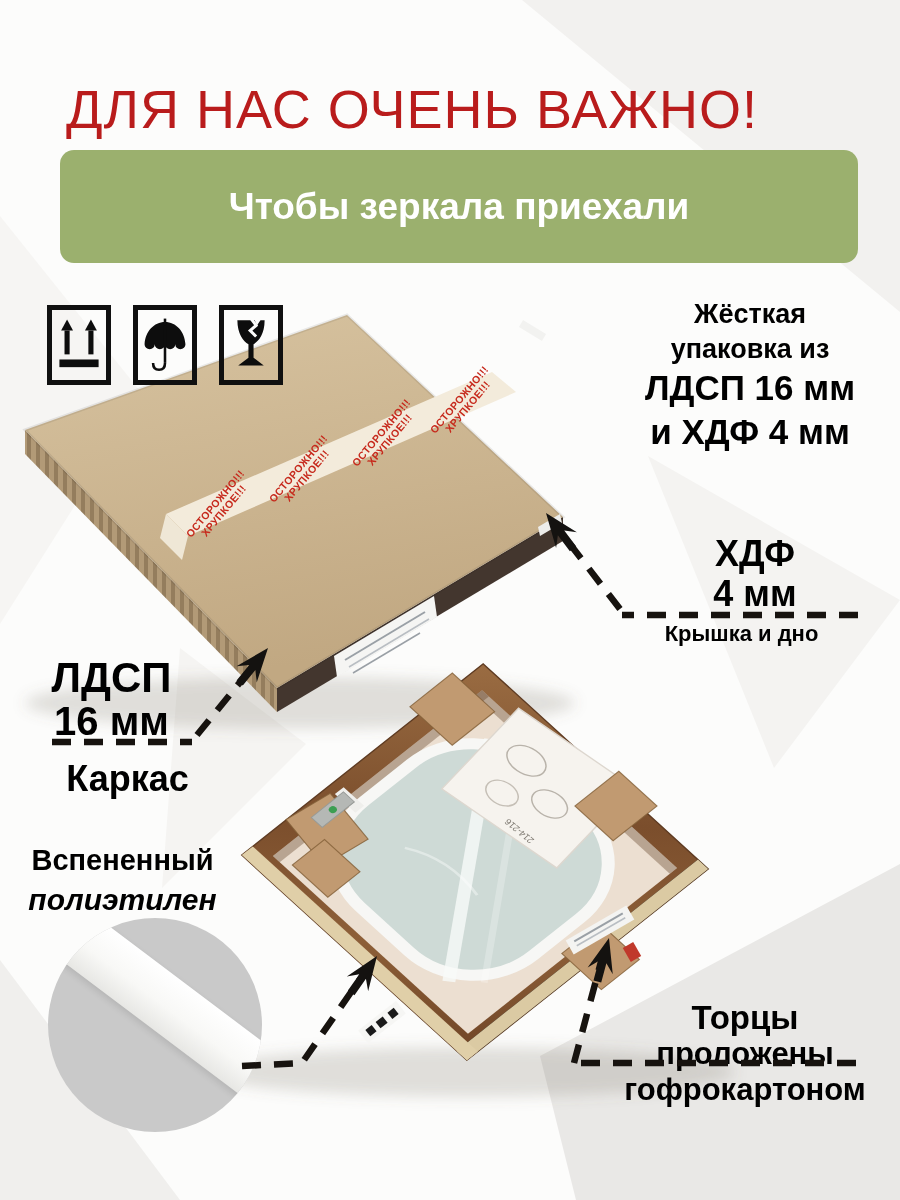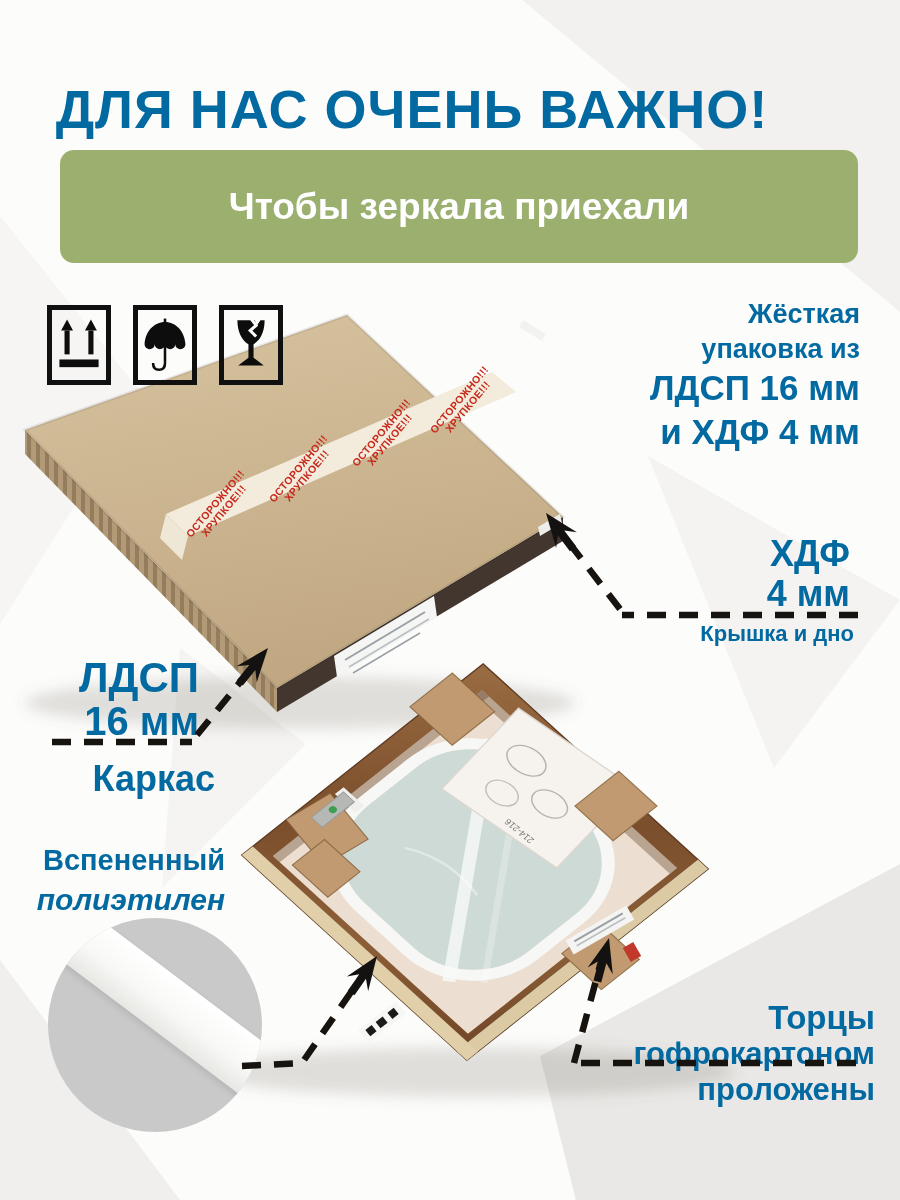--- a/index.html
+++ b/index.html
@@ -1,23 +1,23 @@
 <!DOCTYPE html>
 <html><head>
 <meta charset="utf-8">
 <style>
   html,body{margin:0;padding:0;}
   #stage{position:relative;width:900px;height:1200px;overflow:hidden;
          background:#fcfcfb;font-family:"Liberation Sans",sans-serif;}
   .bgpoly{position:absolute;inset:0;pointer-events:none;}
   .bgpoly div{position:absolute;inset:0;}
-  .lbl{position:absolute;font-weight:bold;color:#0369a1;text-align:right;z-index:4;}
+  .lbl{position:absolute;font-weight:bold;color:#000000;text-align:center;z-index:4;}
   .lbl div{white-space:nowrap;}
   #heading{position:absolute;left:0;top:78px;width:824px;text-align:center;
-           font-size:54px;font-weight:bold;letter-spacing:1px;color:#0369a1;z-index:4;}
+           font-size:54px;font-weight:normal;letter-spacing:1px;color:#b91c1c;z-index:4;}
   #banner{position:absolute;left:60px;top:150px;width:798px;height:113px;
           background:#9bb06e;border-radius:14px;z-index:4;
           display:flex;flex-direction:column;justify-content:center;align-items:center;}
   #banner div{color:#ffffff;font-weight:bold;font-size:37px;line-height:53px;white-space:nowrap;}
   #iconrow{position:absolute;left:47px;top:305px;z-index:5;display:flex;}
   .iconbox{width:54px;height:70px;border:5px solid #101010;margin-right:22px;
            display:flex;align-items:center;justify-content:center;background:transparent;}
   .scene{position:absolute;left:0;top:0;z-index:1;}
   .overlay{position:absolute;left:0;top:0;z-index:6;pointer-events:none;}
   #foamcircle{position:absolute;left:48px;top:918px;width:214px;height:214px;border-radius:50%;
@@ -222,22 +222,22 @@
   <div class="lbl" style="left:20px;top:840px;width:205px;">
     <div style="font-size:29px;line-height:40px;">Вспененный</div>
     <div style="font-size:30px;line-height:40px;font-style:italic;">полиэтилен</div>
   </div>
   <div id="foamcircle">
     <div id="foamtube"></div>
   </div>
 
   <div class="lbl" style="left:615px;top:1000px;width:260px;">
     <div style="font-size:33px;line-height:36px;">Торцы</div>
+    <div style="font-size:31px;line-height:36px;">проложены</div>
     <div style="font-size:31px;line-height:36px;">гофрокартоном</div>
-    <div style="font-size:31px;line-height:36px;">проложены</div>
   </div>
 
   <svg class="overlay" width="900" height="1200" viewBox="0 0 900 1200">
     <path class="dash" d="M858,615 L622,615"></path>
     <path class="dash" d="M620,609 L556,526"></path>
     <g transform="translate(546,513) rotate(233)">
       <path class="arrow" d="M0,0 L-34,13 L-25,4 L-45,4 L-45,-4 L-25,-4 L-34,-13 Z"></path>
     </g>
     <path class="dash" d="M52,742 L192,742"></path>
     <path class="dash" d="M197,735 L259,659"></path>

